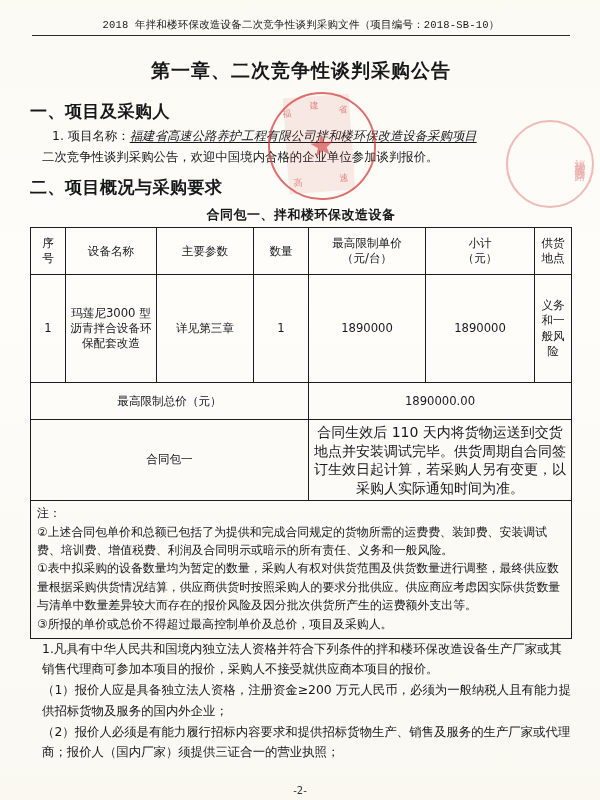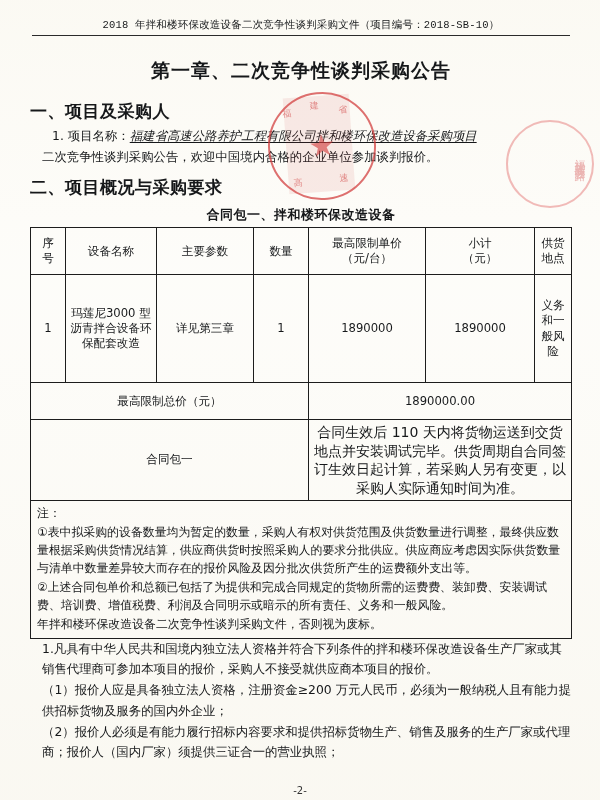--- a/index.html
+++ b/index.html
@@ -255,23 +255,23 @@
       </tr>
       <tr class="row-supply">
         <td colspan="4">合同包一</td>
         <td colspan="3" class="supply-text">合同生效后 110 天内将货物运送到交货地点并安装调试完毕。供货周期自合同签订生效日起计算，若采购人另有变更，以采购人实际通知时间为准。</td>
       </tr>
     </tbody>
   </table>
 
   <div class="notes">
     <p>注：</p>
+    <p class="note-ind">②上述合同包单价和总额已包括了为提供和完成合同规定的货物所需的运费费、装卸费、安装调试费、培训费、增值税费、利润及合同明示或暗示的所有责任、义务和一般风险。</p>
     <p class="note-ind">①表中拟采购的设备数量均为暂定的数量，采购人有权对供货范围及供货数量进行调整，最终供应数量根据采购供货情况结算，供应商供货时按照采购人的要求分批供应。供应商应考虑因实际供货数量与清单中数量差异较大而存在的报价风险及因分批次供货所产生的运费额外支出等。</p>
-    <p class="note-ind">②上述合同包单价和总额已包括了为提供和完成合同规定的货物所需的运费费、装卸费、安装调试费、培训费、增值税费、利润及合同明示或暗示的所有责任、义务和一般风险。</p>
-    <p class="note-ind">年拌和楼环保改造设备二次竞争性谈判采购文件，否则视为废标。</p>
+    <p class="note-ind">③所报的单价或总价不得超过最高控制单价及总价，项目及采购人。</p>
   </div>
 
   <div class="line indent2">1.凡具有中华人民共和国境内独立法人资格并符合下列条件的拌和楼环保改造设备生产厂家或其销售代理商可参加本项目的报价，采购人不接受就供应商本项目的报价。</div>
   <div class="line indent2">（1）报价人应是具备独立法人资格，注册资金≥200 万元人民币，必须为一般纳税人且有能力提供招标货物及服务的国内外企业；</div>
   <div class="line indent2">（2）报价人必须是有能力履行招标内容要求和提供招标货物生产、销售及服务的生产厂家或代理商；报价人（国内厂家）须提供三证合一的营业执照；</div>
 
   <div class="smudge"></div>
 
   <div class="stamp stamp-main">
     <div class="star">★</div>

